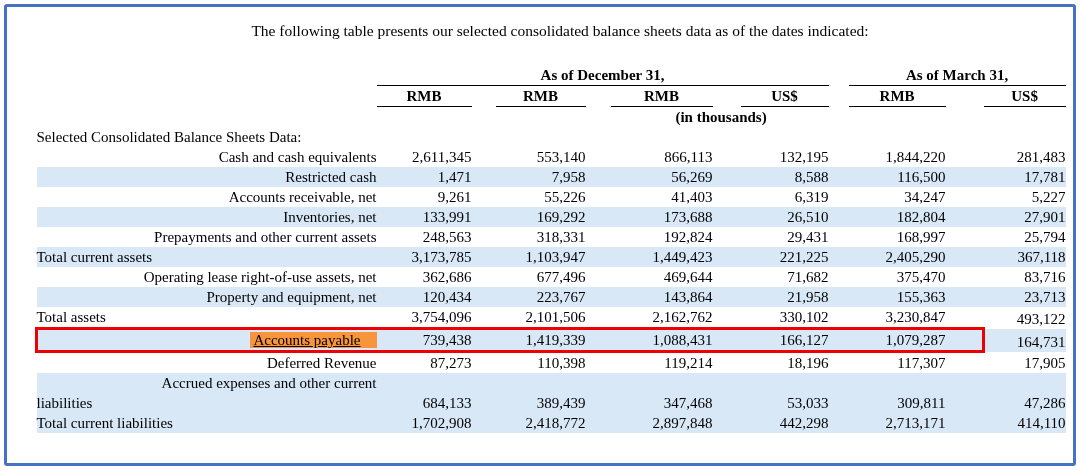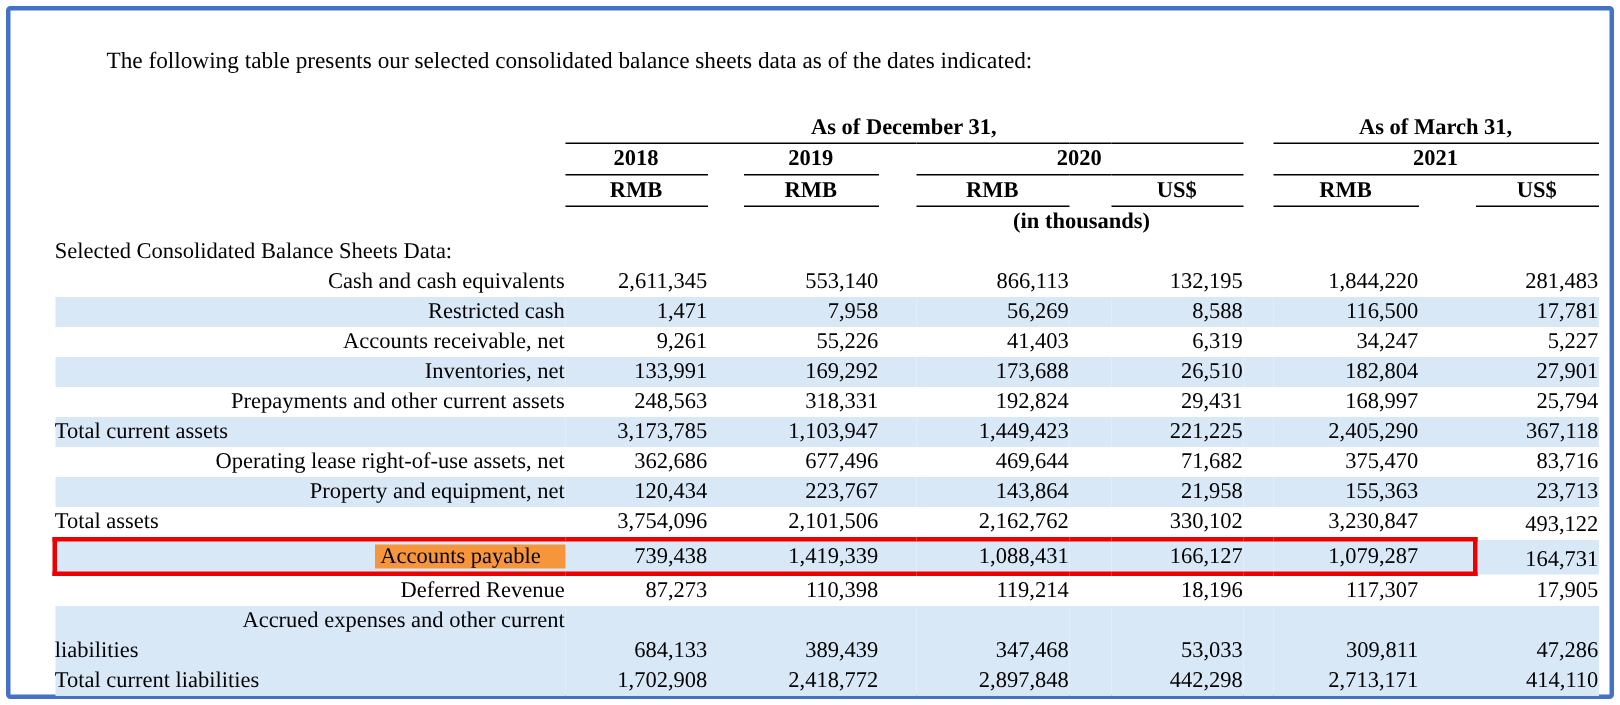--- a/index.html
+++ b/index.html
@@ -14,21 +14,21 @@
     width:1080px;height:470px;background:#ffffff;color:#000;
     font-family:"Liberation Serif", serif;
     overflow:hidden;position:relative;
   }
   .frame{
     position:absolute;left:4px;top:4px;right:4px;bottom:4px;
     border:3px solid var(--frame);border-radius:3px;background:#fff;
     padding:10px 10px 0 28px;
   }
   .intro{
-    font-size:15.5px;line-height:20px;padding-left:22px;margin:14px;
+    font-size:15.5px;line-height:20px;padding-left:22px;margin:4px;text-align:center;
   }
   table.bs{
     border-collapse:collapse;table-layout:fixed;width:1029px;margin-top:24px;
   }
   .bs th,.bs td{
     font-size:15px;line-height:18px;padding:1px 0;vertical-align:bottom;
     font-weight:normal;overflow:visible;
   }
   .bs thead th{font-weight:bold;text-align:center;white-space:nowrap;}
   .rule{border-bottom:1px solid #000;margin-top:24px;}
@@ -38,21 +38,21 @@
   .ind0{padding-left:2px;}
   .ind1{padding-left:20px;text-align:right;}
   .ind2{padding-left:38px;}
   tr.shade{background:var(--row-shade);}
   tr.boldrow td{font-weight:normal;}
   
   .ap-row td{border-top:3px solid var(--annotation-box);border-bottom:3px solid var(--annotation-box);}
   .ap-row td:first-child{border-left:3px solid var(--annotation-box);}
   .ap-row td:nth-child(11){border-right:3px solid var(--annotation-box);}
   .ap-row td:last-child{border-top:none;border-bottom:none;}
-  .ap-row .lab{padding-left:5px;}
+  .ap-row .lab{padding-left:5px;text-decoration:underline;}
   .hl{background:var(--highlight);padding:0 16px 0 3px;}
 </style>
 </head>
 <body>
 
 <div class="frame">
   <p class="intro">The following table presents our selected consolidated balance sheets data as of the dates indicated:</p>
 
   <table class="bs">
     <colgroup>
@@ -71,30 +71,20 @@
     </colgroup>
     <thead>
       <tr>
         <td class="lab"></td>
         <th class="rule" colspan="7">As of December 31,</th>
         <td></td>
         <th class="rule" colspan="3">As of March 31,</th>
       </tr>
       <tr>
         <td></td>
-        <th class="rule">2018</th>
-        <td></td>
-        <th class="rule">2019</th>
-        <td></td>
-        <th class="rule" colspan="3">2020</th>
-        <td></td>
-        <th class="rule" colspan="3">2021</th>
-      </tr>
-      <tr>
-        <td></td>
         <th class="rule">RMB</th>
         <td></td>
         <th class="rule">RMB</th>
         <td></td>
         <th class="rule">RMB</th>
         <td></td>
         <th class="rule">US$</th>
         <td></td>
         <th class="rule">RMB</th>
         <td></td>

